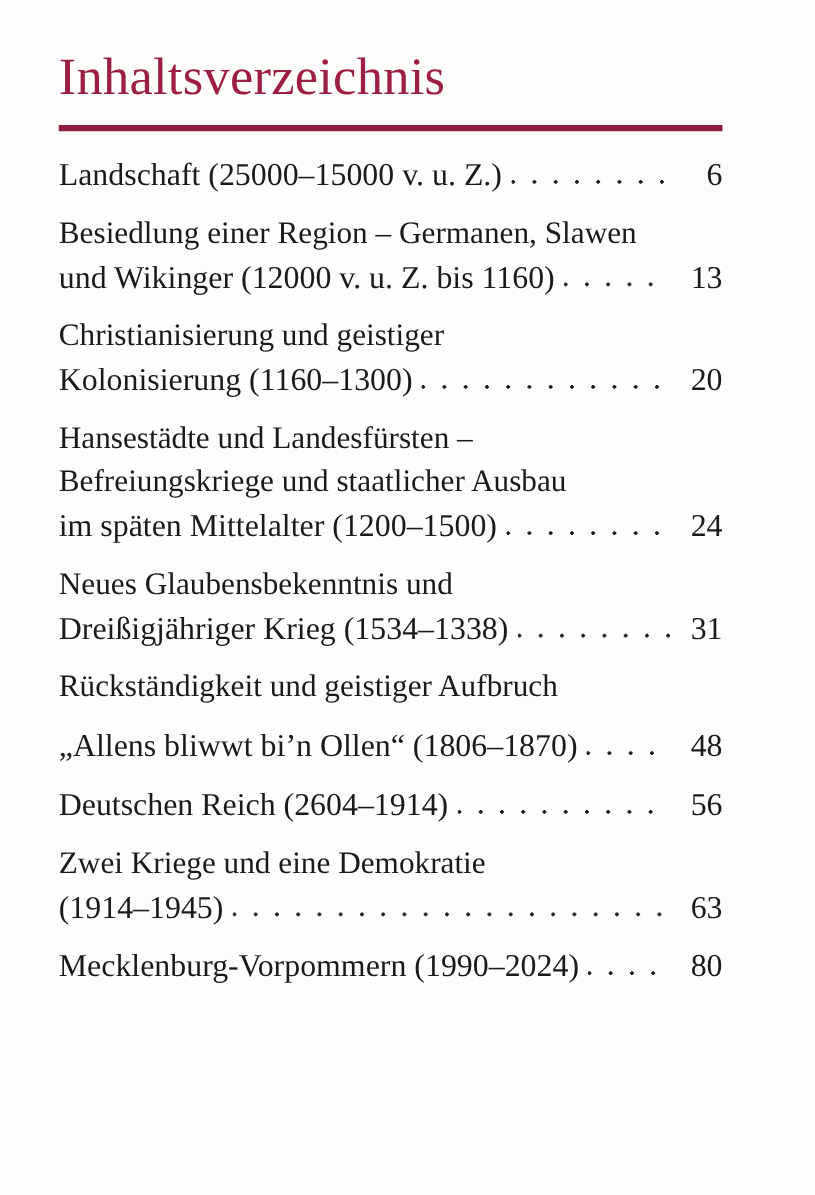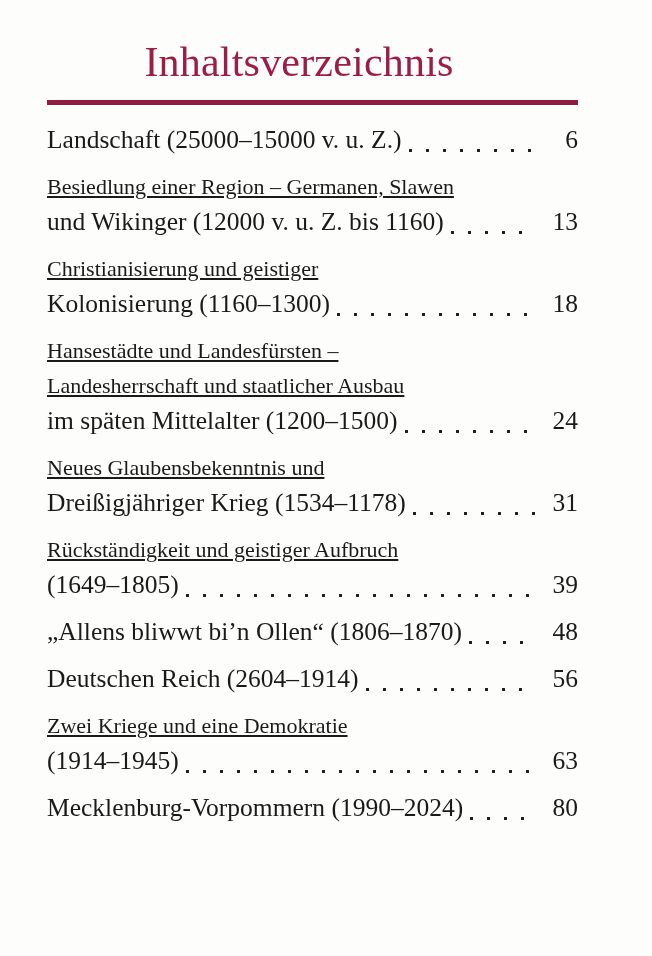--- a/index.html
+++ b/index.html
@@ -16,21 +16,21 @@
     -webkit-font-smoothing: antialiased;
   }
   .page {
     position: relative;
     width: 652px;
     height: 956px;
     padding: 0 74px 0 47px;
   }
   
   .toc-title {
-    text-align: center;
+    text-align: left;
     font-size: 42px;
     line-height: 1;
     font-weight: 400;
     color: #9c1f43;
     letter-spacing: 0.2px;
     margin: 0;
     padding-top: 41px;
     padding-right: 27px;
   }
   .title-rule {
@@ -49,29 +49,28 @@
     width: 531px;
     margin-right: -27px;
   }
   .toc-entry {
     margin-bottom: 12px;
   }
   .toc-entry:last-child { margin-bottom: 0; }
 
   
   .entry-line {
-    font-size: 22px;
+    font-size: 25px;
     line-height: 35px;
     white-space: nowrap;
-    text-decoration: underline;
   }
   
   .entry-final {
     display: flex;
-    align-items: flex-end;
+    align-items: center;
     font-size: 25.5px;
     line-height: 35px;
   }
   .entry-text {
     white-space: nowrap;
     flex: 0 0 auto;
   }
   .leader {
     flex: 1 1 auto;
     overflow: hidden;
@@ -122,47 +121,42 @@
           <span class="entry-text">und Wikinger (12000 v. u. Z. bis 1160)</span>
           <span class="leader"></span>
           <span class="entry-page">13</span>
         </div>
       </li>
       <li class="toc-entry">
         <div class="entry-line">Christianisierung und geistiger</div>
         <div class="entry-final">
           <span class="entry-text">Kolonisierung (1160–1300)</span>
           <span class="leader"></span>
-          <span class="entry-page">18</span>
+          <span class="entry-page">20</span>
         </div>
       </li>
       <li class="toc-entry">
         <div class="entry-line">Hansestädte und Landesfürsten –</div>
-        <div class="entry-line">Landesherrschaft und staatlicher Ausbau</div>
+        <div class="entry-line">Befreiungskriege und staatlicher Ausbau</div>
         <div class="entry-final">
           <span class="entry-text">im späten Mittelalter (1200–1500)</span>
           <span class="leader"></span>
           <span class="entry-page">24</span>
         </div>
       </li>
       <li class="toc-entry">
         <div class="entry-line">Neues Glaubensbekenntnis und</div>
         <div class="entry-final">
-          <span class="entry-text">Dreißigjähriger Krieg (1534–1178)</span>
+          <span class="entry-text">Dreißigjähriger Krieg (1534–1338)</span>
           <span class="leader"></span>
           <span class="entry-page">31</span>
         </div>
       </li>
       <li class="toc-entry">
         <div class="entry-line">Rückständigkeit und geistiger Aufbruch</div>
-        <div class="entry-final">
-          <span class="entry-text">(1649–1805)</span>
-          <span class="leader"></span>
-          <span class="entry-page">39</span>
-        </div>
       </li>
       <li class="toc-entry">
         <div class="entry-final">
           <span class="entry-text">„Allens bliwwt bi’n Ollen“ (1806–1870)</span>
           <span class="leader"></span>
           <span class="entry-page">48</span>
         </div>
       </li>
       <li class="toc-entry">
         <div class="entry-final">

